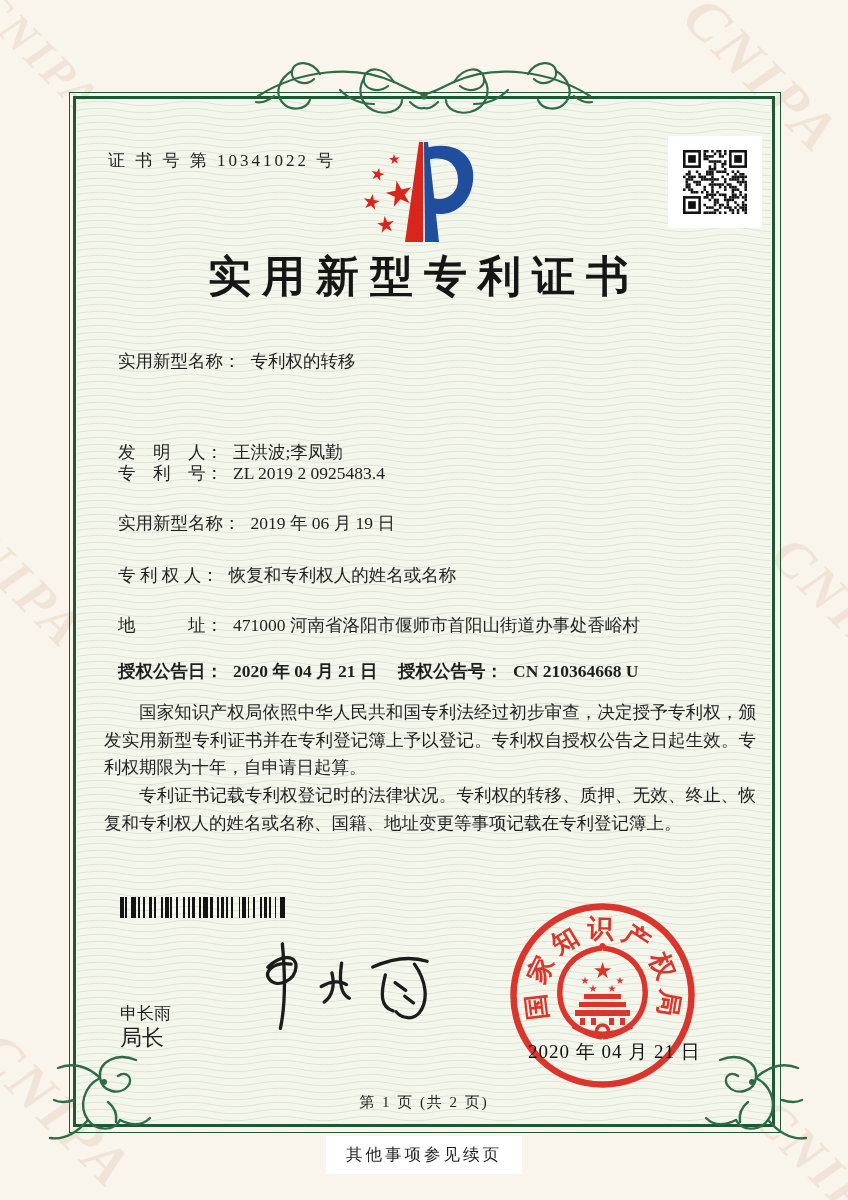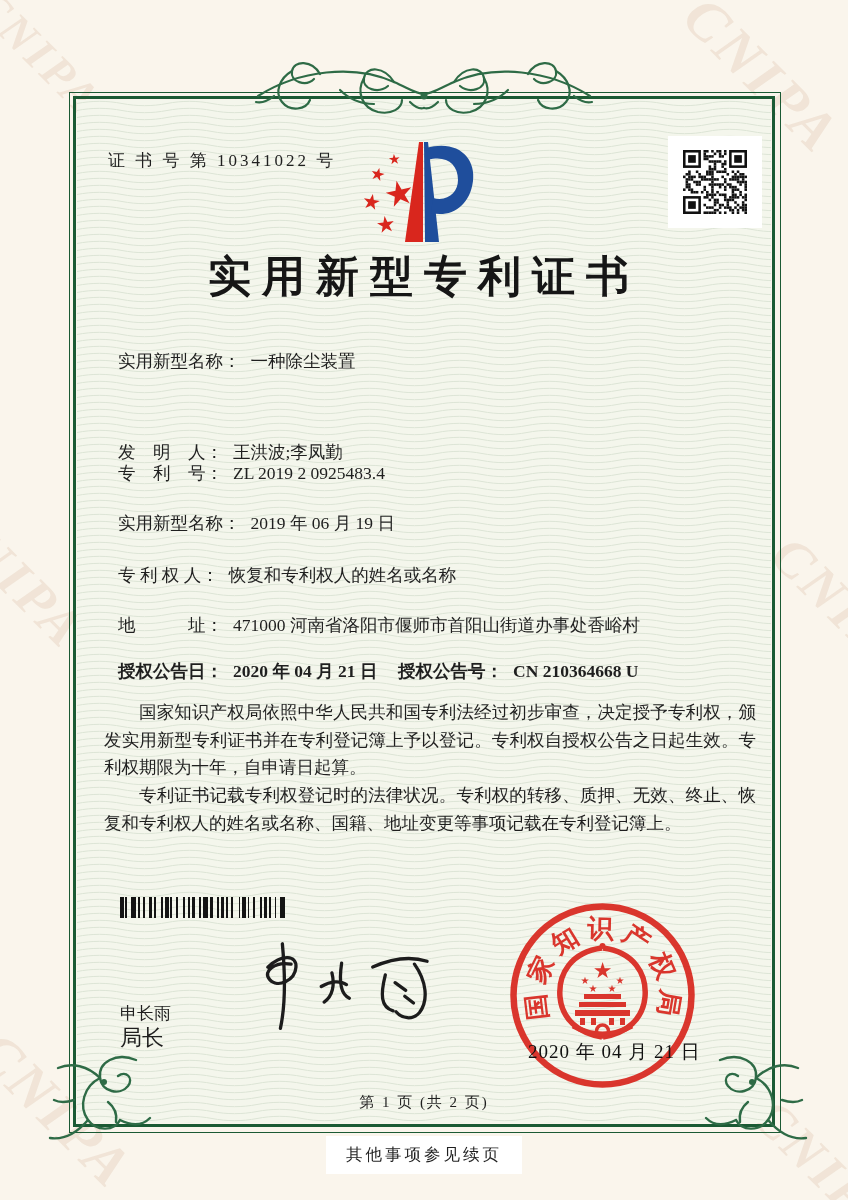--- a/index.html
+++ b/index.html
@@ -370,21 +370,21 @@
   <span class="star" style="left:24px;top:40px;font-size:34px;transform:rotate(-12deg);">★</span>
   <span class="star" style="left:2px;top:56px;font-size:21px;transform:rotate(10deg);">★</span>
   <span class="star" style="left:16px;top:78px;font-size:22px;transform:rotate(-8deg);">★</span>
   <span class="star" style="left:10px;top:30px;font-size:17px;transform:rotate(14deg);">★</span>
   <span class="star" style="left:28px;top:16px;font-size:14px;transform:rotate(-5deg);">★</span>
 </div>
 
 <div class="title">实用新型专利证书</div>
 
 <div class="frow r1">
-  <span>实用新型名称：</span><span class="val">一种除尘装置</span>
+  <span>实用新型名称：</span><span class="val">专利权的转移</span>
 </div>
 <div class="frow r2">
   <span>发　明　人：</span><span class="val">王洪波;李凤勤</span>
 </div>
 <div class="frow r3">
   <span>专　利　号：</span><span class="val">ZL 2019 2 0925483.4</span>
 </div>
 <div class="frow r4">
   <span>实用新型名称：</span><span class="val">2019 年 06 月 19 日</span>
 </div>

